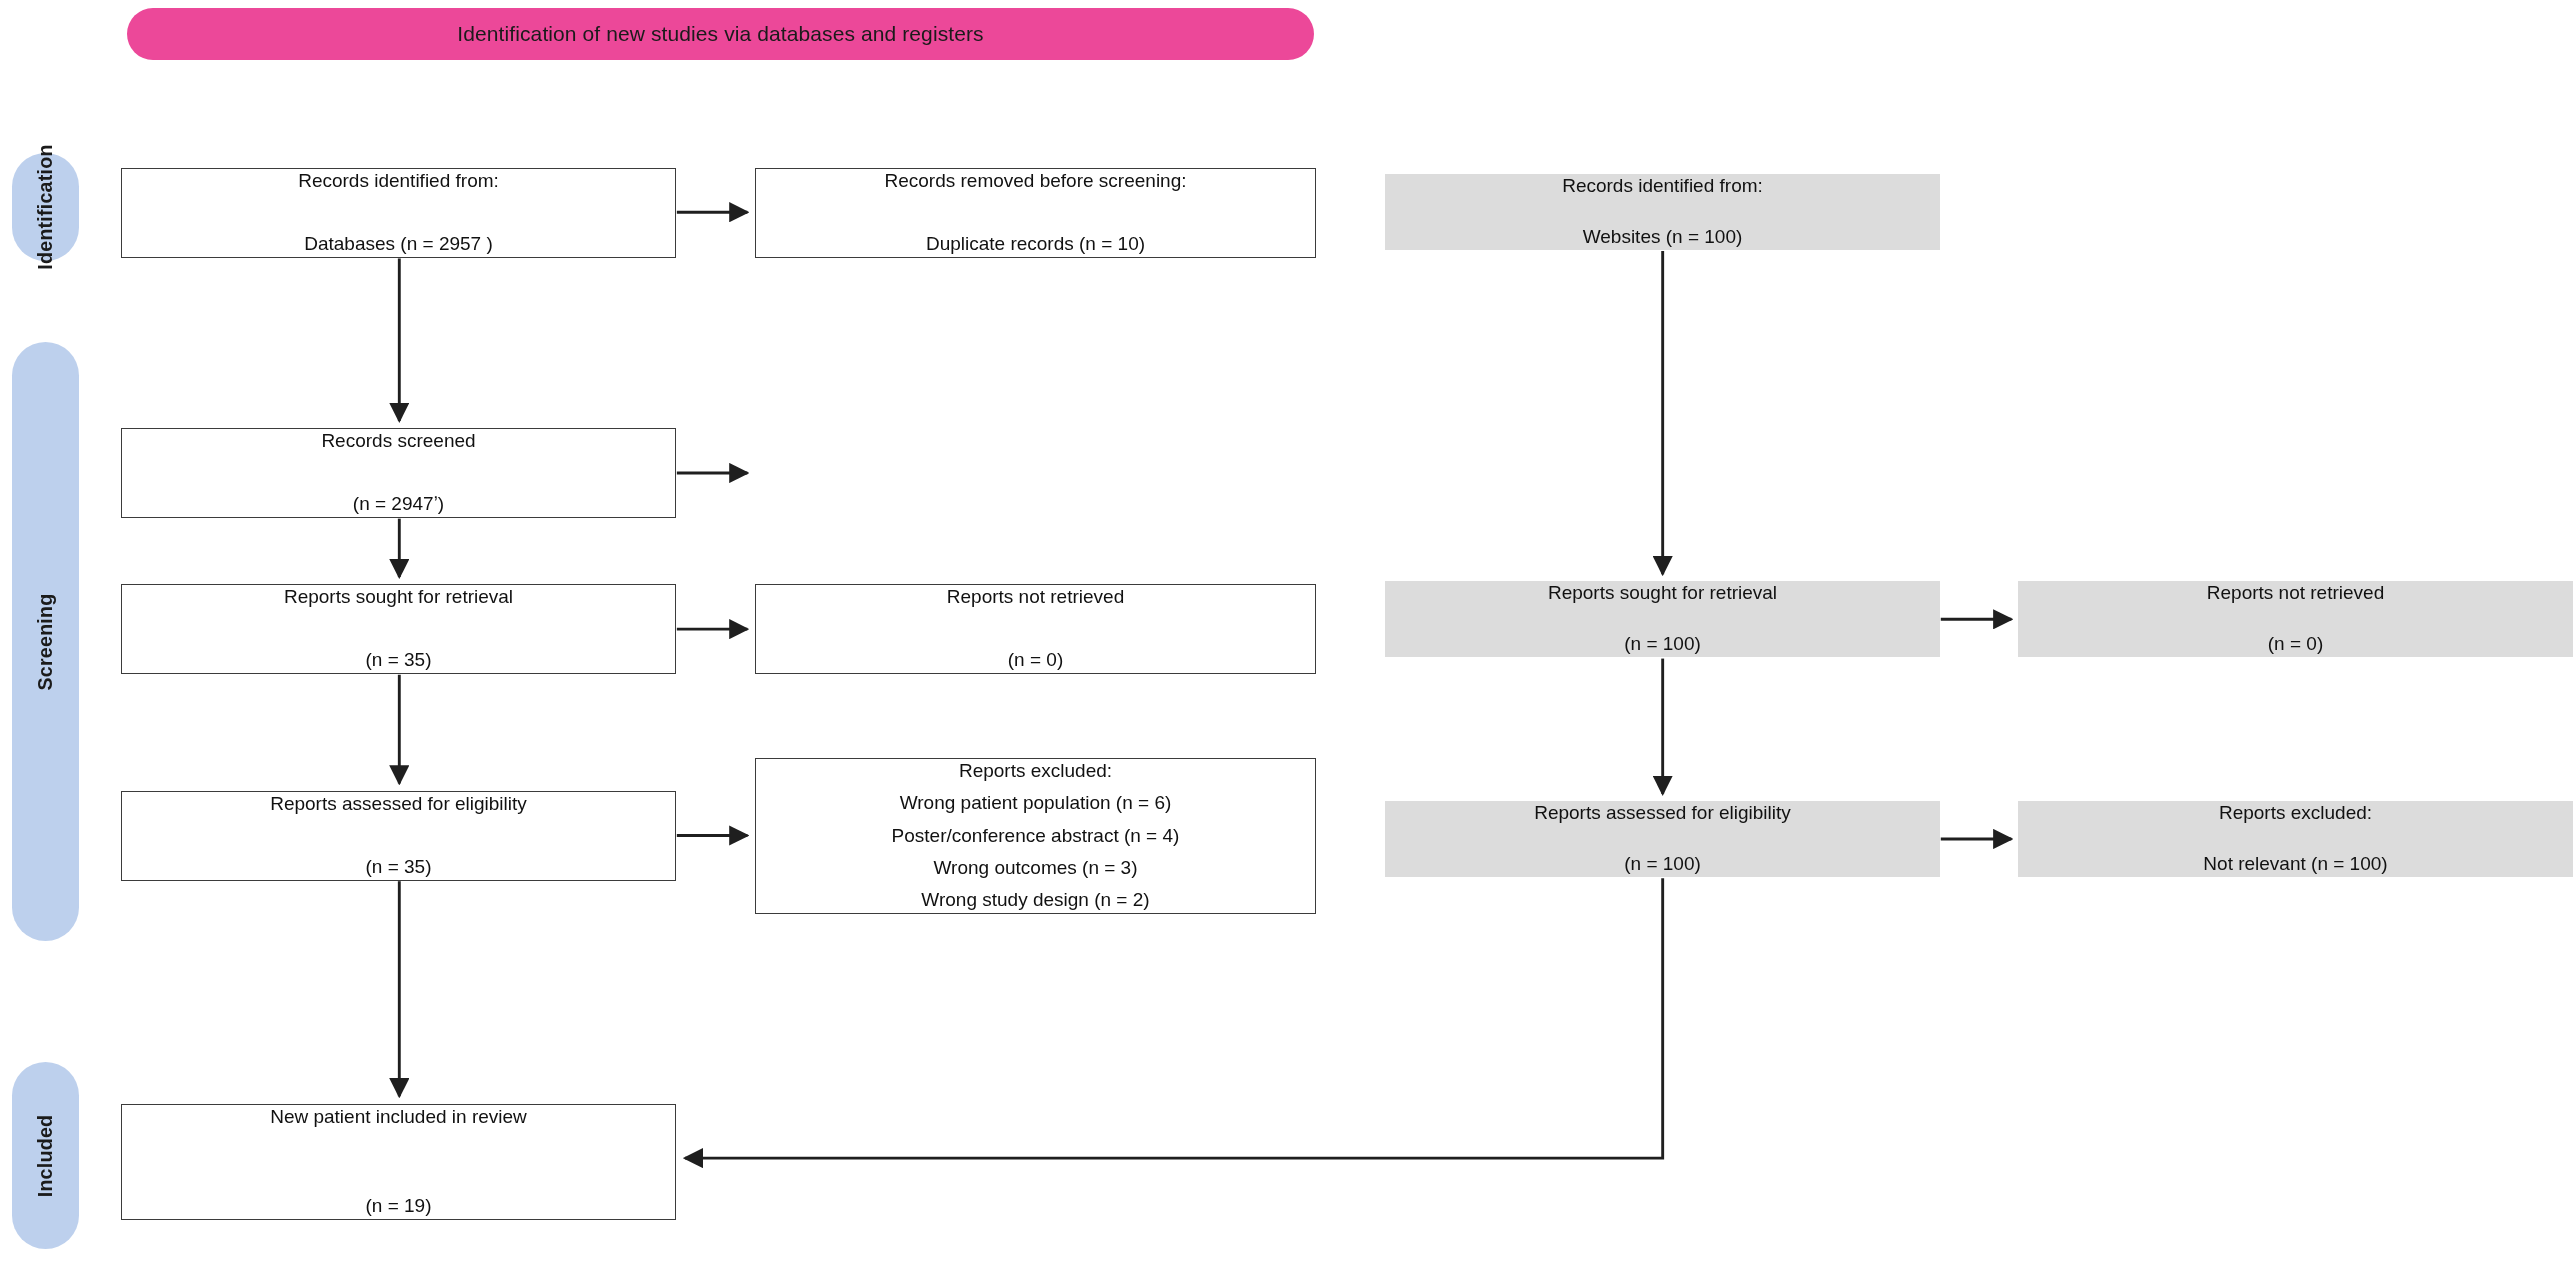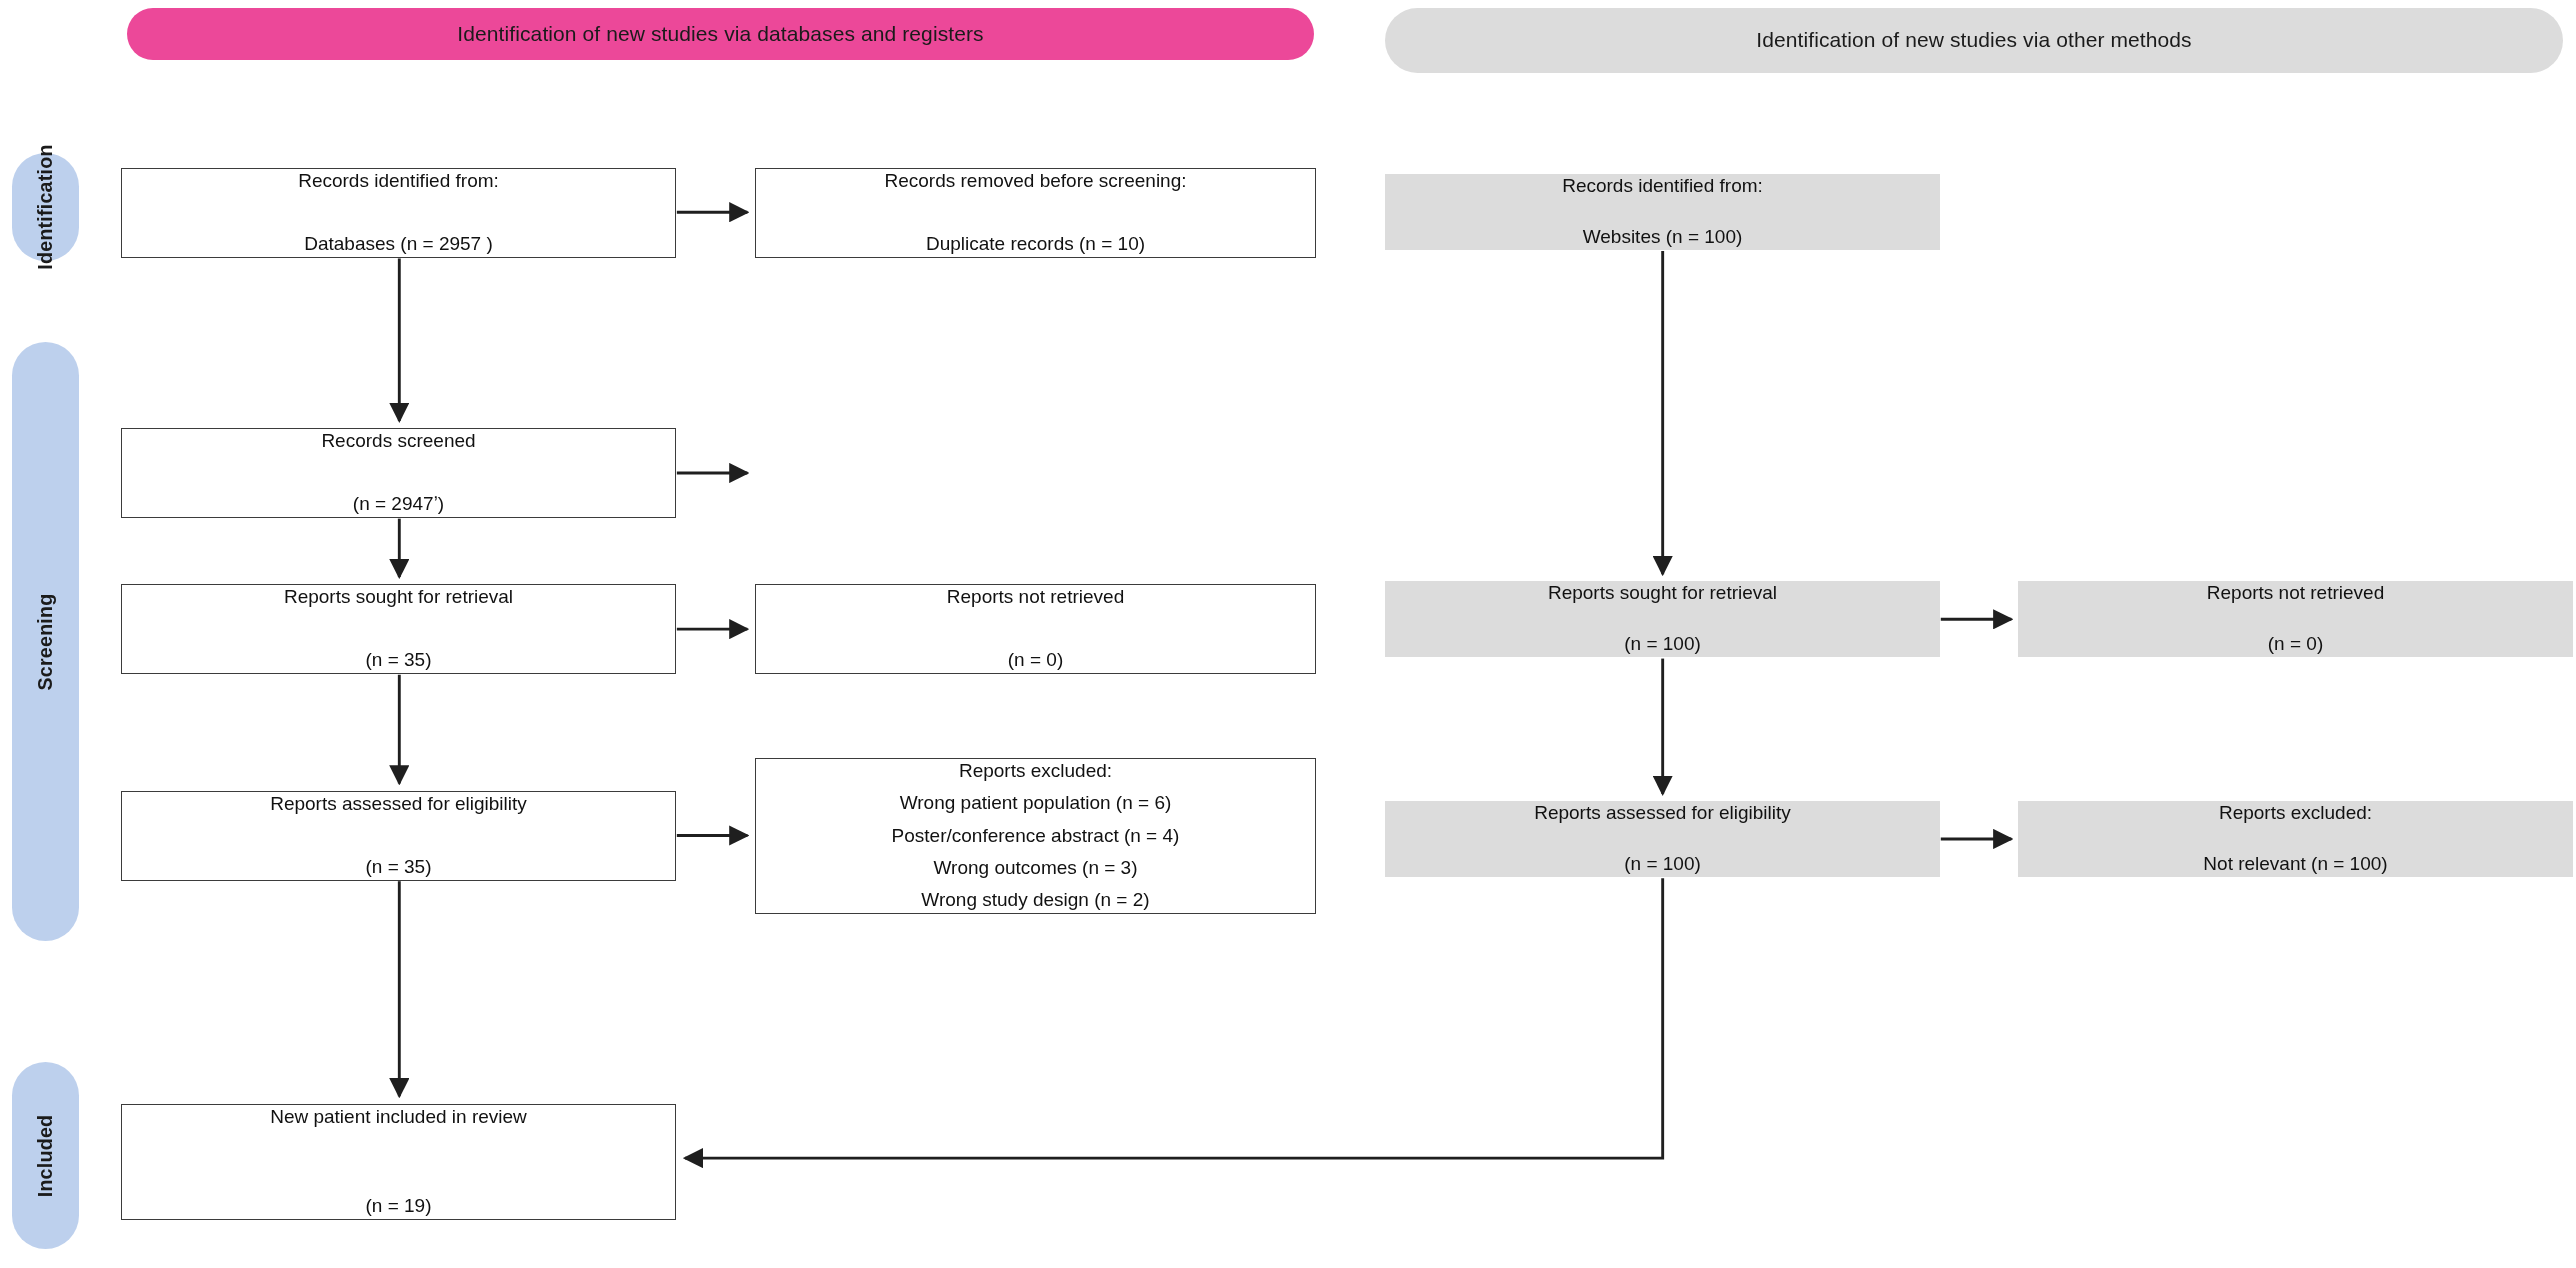--- a/index.html
+++ b/index.html
@@ -139,23 +139,20 @@
     <line x1="2875" y1="1139" x2="2875" y2="1373" stroke="#1f1f1f" stroke-width="5" marker-end="url(#ah)"></line>
 
     <line x1="3356" y1="1451" x2="3478" y2="1451" stroke="#1f1f1f" stroke-width="5" marker-end="url(#ah)"></line>
 
     <path d="M 2875 1519 L 2875 2003 L 1184 2003" fill="none" stroke="#1f1f1f" stroke-width="5" marker-end="url(#ah)"></path>
   </svg>
 
   <div class="banner banner-db">
     <span>Identification of new studies via databases and registers</span>
   </div>
-  <div class="banner banner-oth">
-    <span>Identification of new studies via other methods</span>
-  </div>
 
   <div class="pill pill-identification">
     <span class="pill-label">Identification</span>
   </div>
   <div class="pill pill-screening">
     <span class="pill-label">Screening</span>
   </div>
   <div class="pill pill-included">
     <span class="pill-label">Included</span>
   </div>

